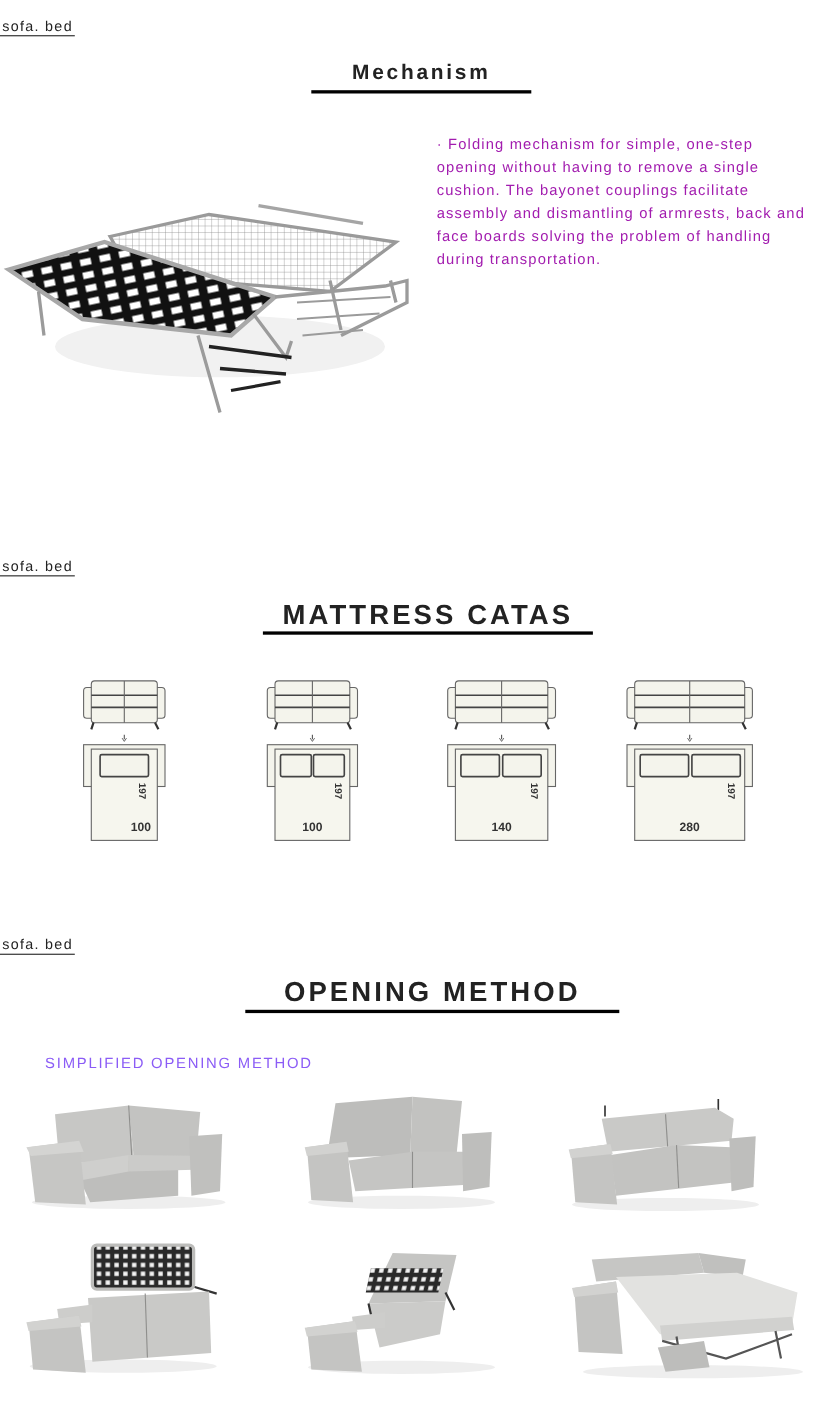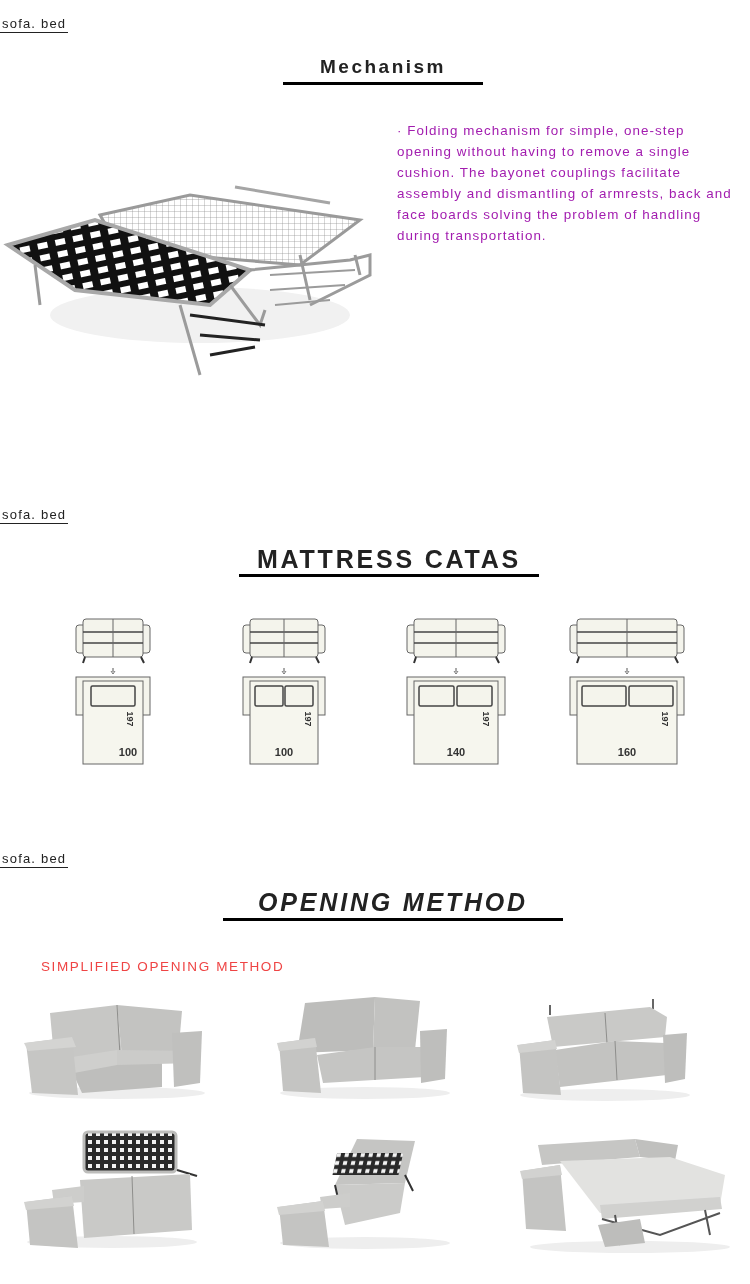--- a/index.html
+++ b/index.html
@@ -62,21 +62,21 @@
       position: absolute;
       font-size: 9px; font-weight: bold; color: #333;
       transform: rotate(90deg);
     }
 
     .sub-heading {
       position: absolute;
       left: 41px; top: 959px;
       font-size: 13.5px;
       letter-spacing: 1.6px;
-      color: #ef4444;
+      color: #8b5cf6;
     }
 
     .step-img { position: absolute; }
   </style>
 </head>
 <body>
 
 <div class="eyebrow" style="top:16px;">
   <span>sofa. bed</span>
 </div>
@@ -183,27 +183,27 @@
     <line x1="59" y1="2" x2="59" y2="40" stroke="#666" stroke-width="1"></line>
     <path d="M11 40 L9 46 M107 40 L110 46" stroke="#333" stroke-width="2"></path>
     <line x1="59" y1="51" x2="59" y2="55" stroke="#555" stroke-width="1"></line>
     <path d="M57 54 L59 57 L61 54" stroke="#555" stroke-width="0.8" fill="none"></path>
     <rect x="2" y="60" width="114" height="38" fill="#f4f4ec" stroke="#666" stroke-width="1"></rect>
     <rect x="9" y="64" width="100" height="83" fill="#f6f6ee" stroke="#666" stroke-width="1"></rect>
     <rect x="14" y="69" width="44" height="20" rx="1.5" fill="#f4f4ec" stroke="#444" stroke-width="1.5"></rect>
     <rect x="61" y="69" width="44" height="20" rx="1.5" fill="#f4f4ec" stroke="#444" stroke-width="1.5"></rect>
   </svg>
   <div class="size-length" style="left:89px; top:97px;">197</div>
-  <div class="size-label" style="left:0; width:118px; top:129px;">160</div>
+  <div class="size-label" style="left:0; width:118px; top:129px;">280</div>
 </div>
 
 <div class="eyebrow" style="top:851px;">
   <span>sofa. bed</span>
 </div>
-<div class="section-title" style="left:223px; top:888px; width:340px; height:33px; font-size:25px; letter-spacing:2.8px; line-height:29px;font-style:italic;">OPENING METHOD</div>
+<div class="section-title" style="left:223px; top:888px; width:340px; height:33px; font-size:25px; letter-spacing:2.8px; line-height:29px;">OPENING METHOD</div>
 
 <div class="sub-heading">SIMPLIFIED OPENING METHOD</div>
 
 <div class="step-img" style="left:22px; top:995px; width:185px; height:105px;">
   <svg width="185" height="105" viewBox="0 0 185 105">
     <ellipse cx="95" cy="98" rx="88" ry="6" fill="#eeeeee"></ellipse>
     <polygon points="28,18 95,10 100,62 32,62" fill="#c7c7c5"></polygon>
     <polygon points="95,10 160,16 156,62 100,62" fill="#c3c3c1"></polygon>
     <line x1="95" y1="10" x2="98" y2="60" stroke="#8e8e8c" stroke-width="1"></line>
     <polygon points="48,72 95,60 140,62 140,92 60,98" fill="#bebebc"></polygon>

